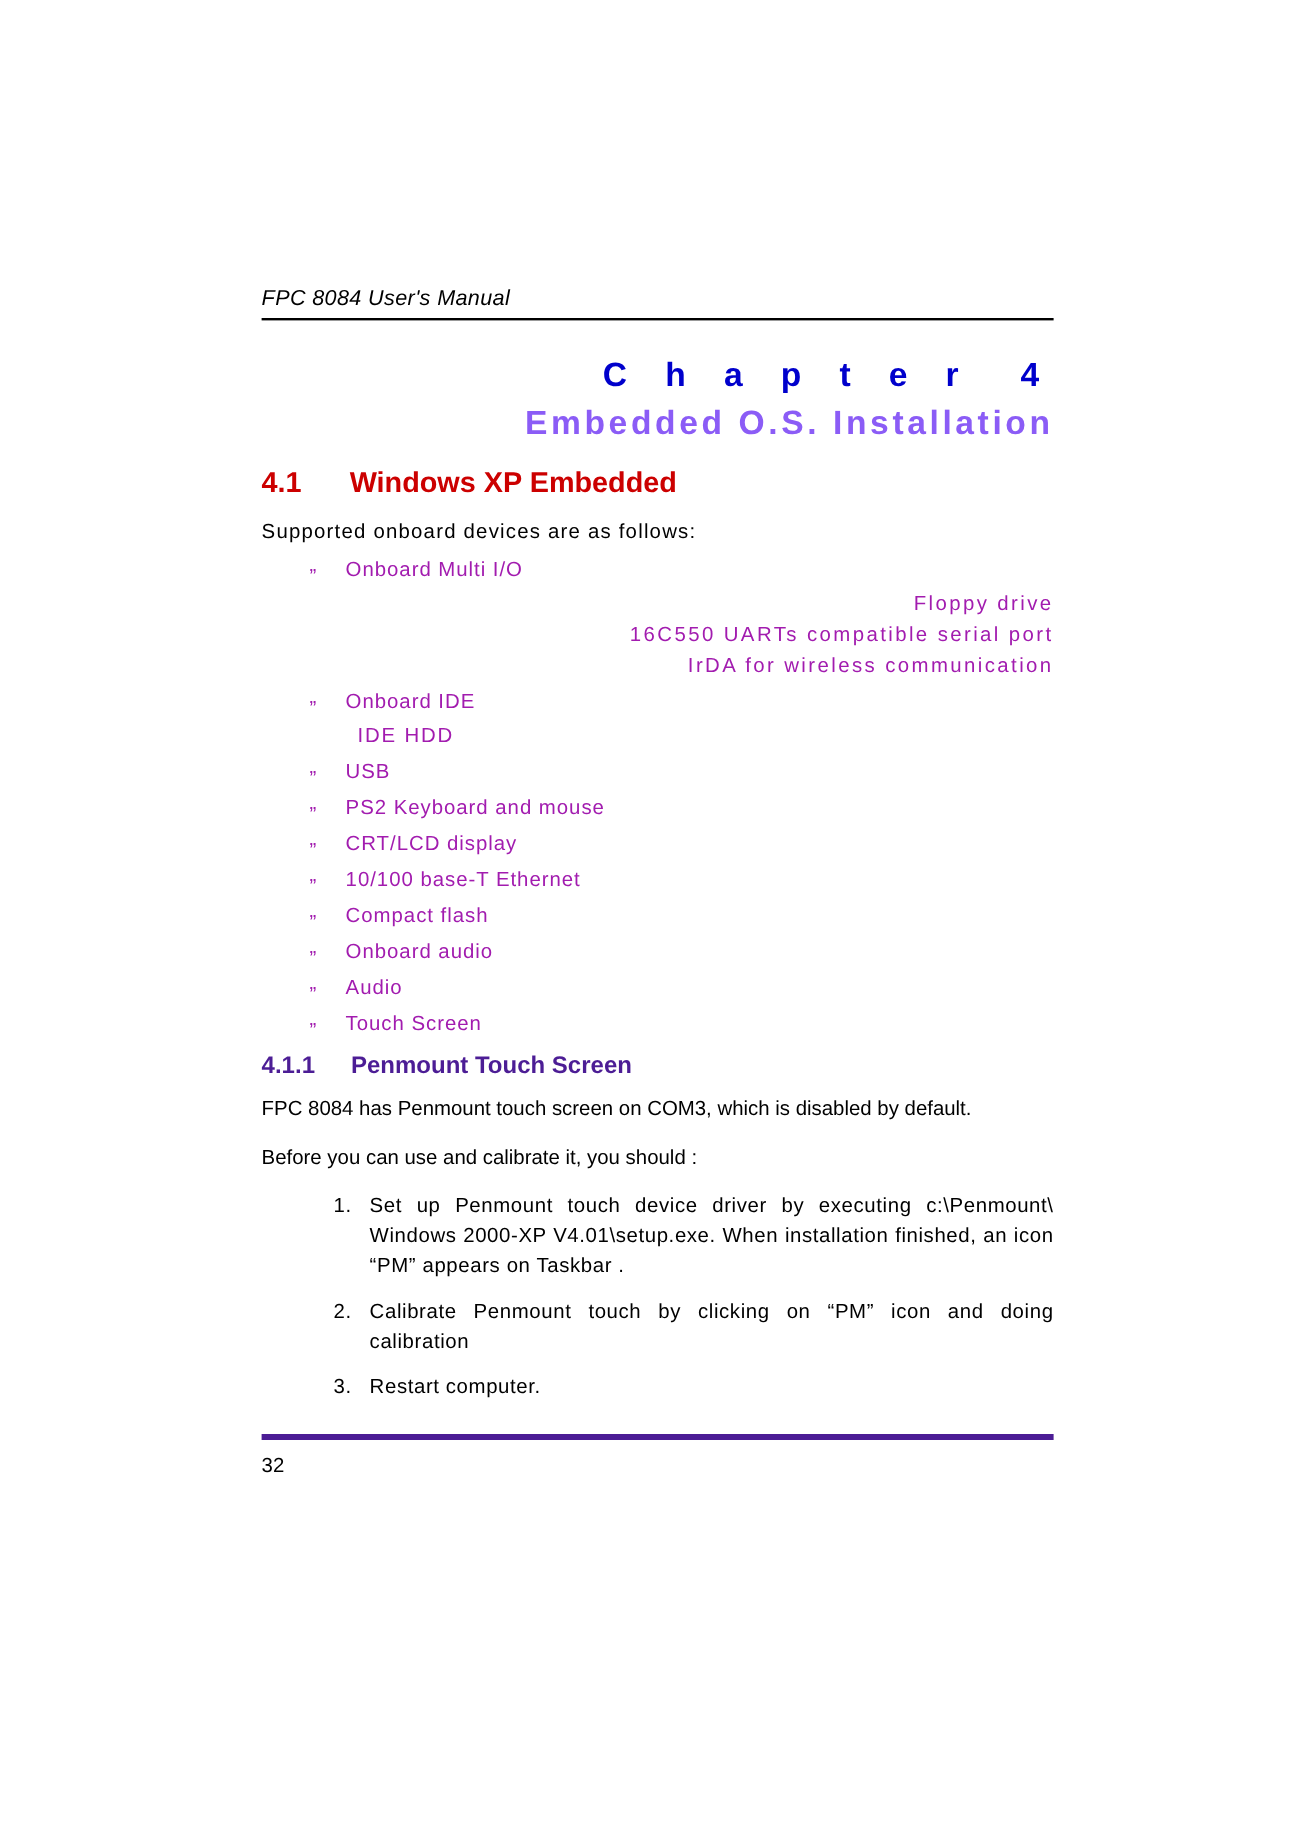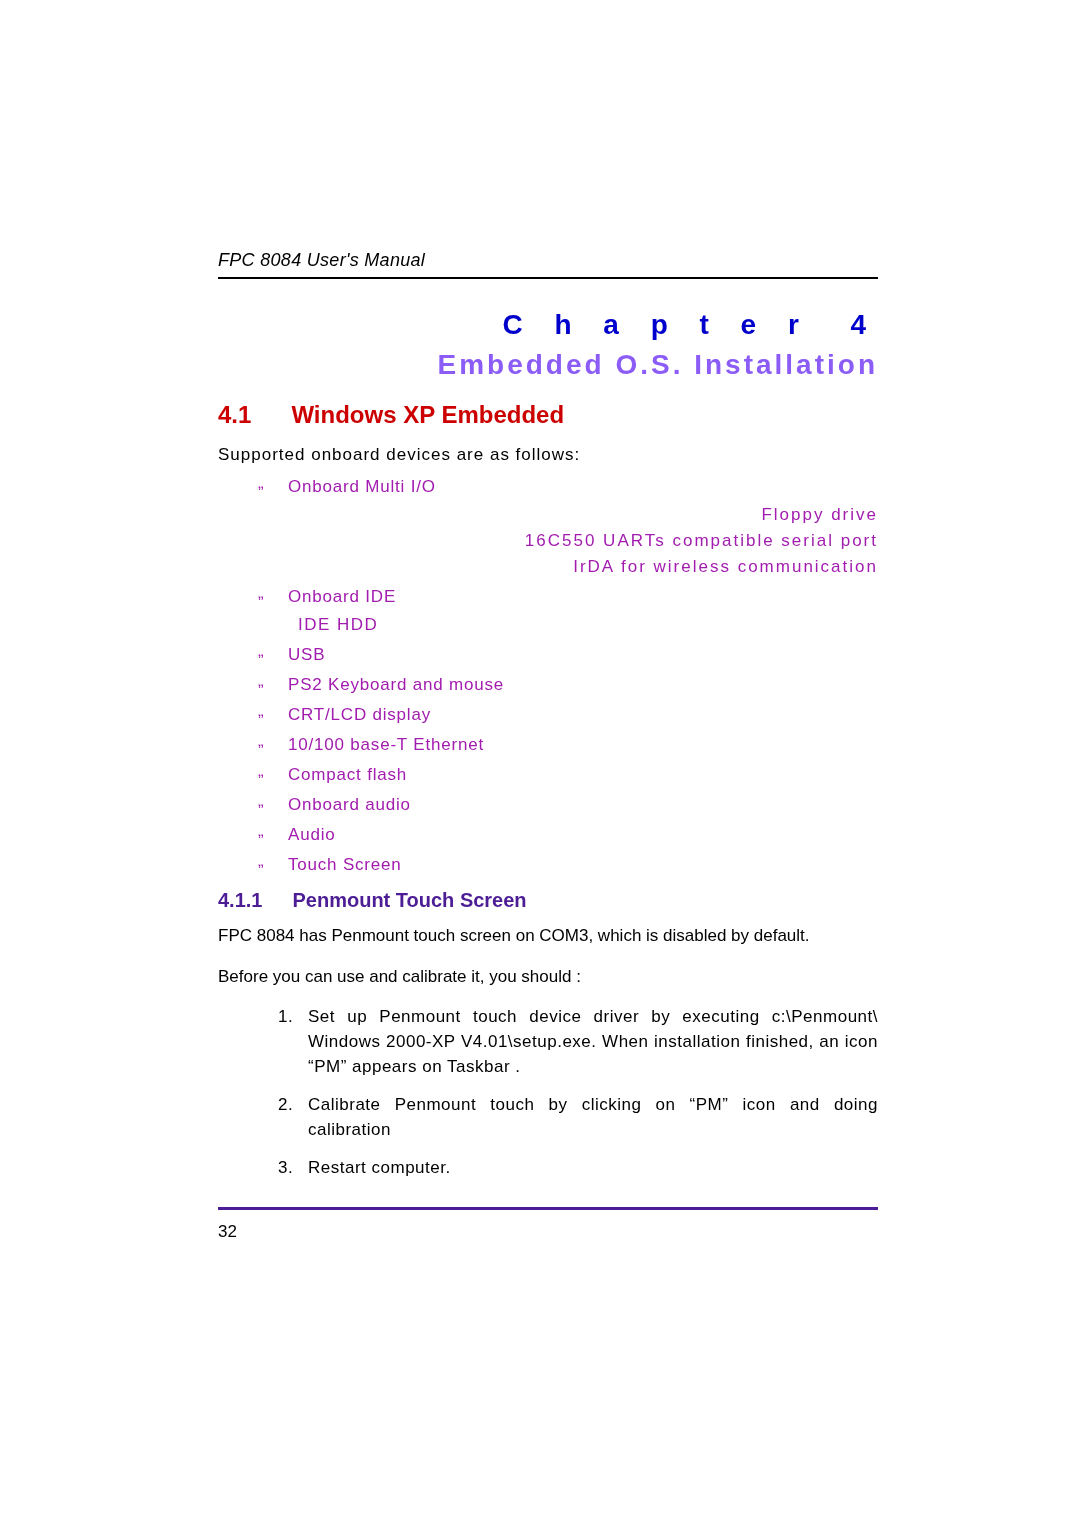--- a/index.html
+++ b/index.html
@@ -10,21 +10,21 @@
     body {
       width: 1080px;
       height: 1527px;
       background: #ffffff;
       font-family: Arial, Helvetica, sans-serif;
       position: relative;
     }
     .page {
       position: absolute;
       left: 218px;
-      top: 250px;
+      top: 238px;
       width: 660px;
     }
     .header-line {
       border-bottom: 2px solid #000;
       padding-bottom: 6px;
       margin-bottom: 30px;
     }
     .header-text {
       font-style: italic;
       font-size: 18px;
@@ -125,21 +125,21 @@
       margin-bottom: 14px;
       padding-left: 30px;
       text-align: justify;
       letter-spacing: 0.5px;
     }
     .numbered-list li .num {
       position: absolute;
       left: 0;
     }
     .footer-line {
-      border-top: 3px solid #4c1d95;
+      border-top: 5px solid #4c1d95;
       margin-top: 26px;
       padding-top: 12px;
     }
     .page-number {
       font-size: 17px;
       color: #000;
     }
   </style>
 </head>
 <body>

